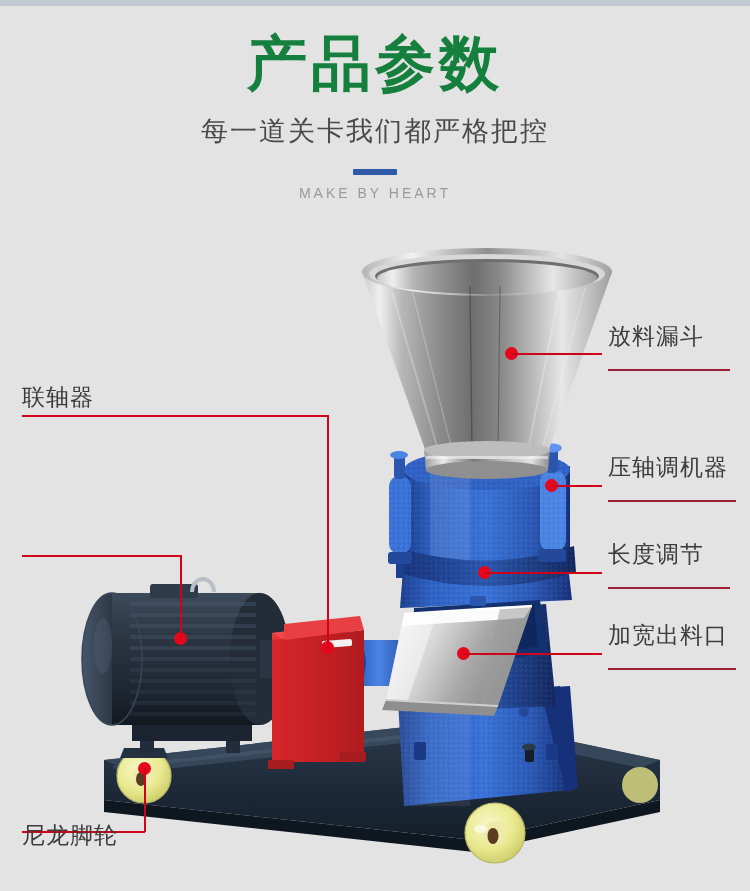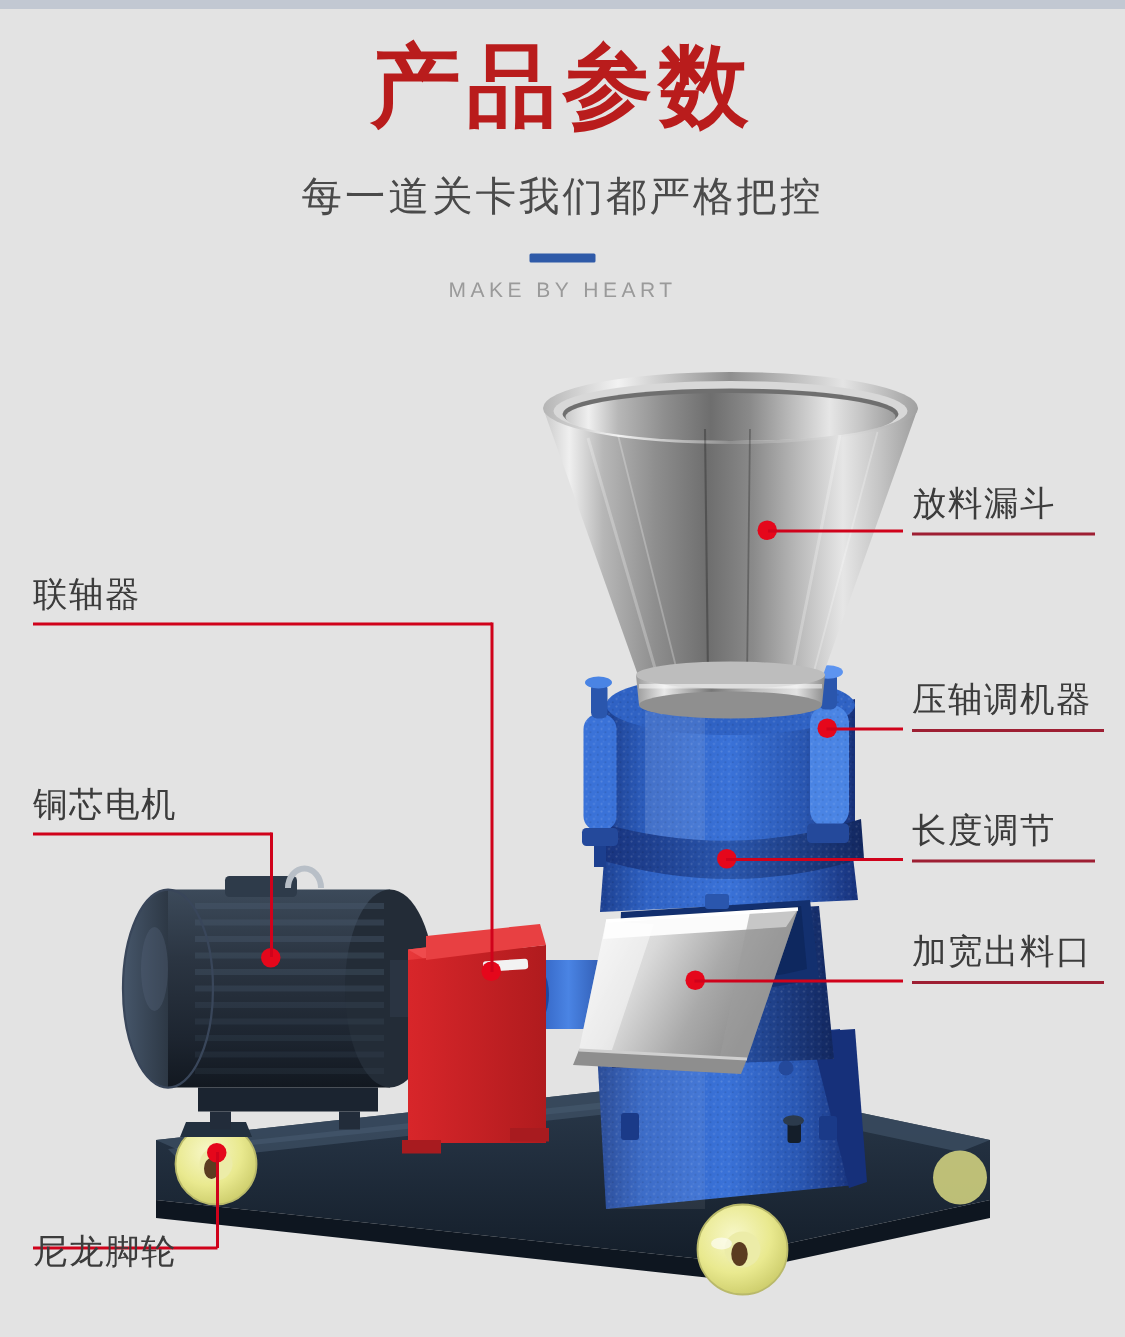--- a/index.html
+++ b/index.html
@@ -10,39 +10,39 @@
     position:relative;
   }
   #stage{position:absolute;inset:0;width:750px;height:891px;overflow:hidden;}
 
   
   .top-strip{position:absolute;left:0;top:0;width:750px;height:6px;background:#c2c8d2;}
 
   
   .header{position:absolute;left:0;top:32px;width:750px;text-align:center;}
   .title{
-    font-size:60px;font-weight:bold;color:#b91c1c;letter-spacing:4px;
-    line-height:1.05;margin:0;font-family:Liberation Mono, monospace;
+    font-size:60px;font-weight:bold;color:#15803d;letter-spacing:4px;
+    line-height:1.05;margin:0;font-family:Liberation Sans, sans-serif;
   }
   .subtitle{
     font-size:27px;color:#4a4a4a;letter-spacing:2px;margin:18px 0 0 0;
     font-family:"DejaVu Sans","Liberation Sans",sans-serif;
   }
   .divider{width:44px;height:6px;background:#2f5aa8;margin:20px auto 0 auto;border-radius:1px;}
   .eyebrow{
     font-size:14px;color:#9a9a9a;letter-spacing:3px;margin:10px 0 0 0;
     font-family:"Liberation Sans",sans-serif;
   }
 
   
   .callout{position:absolute;}
   .callout .ctext{
     font-size:23px;color:#3c3c3c;letter-spacing:1px;white-space:nowrap;
     font-family:"DejaVu Sans","Liberation Sans",sans-serif;line-height:1;
-    padding-bottom:7px;
+    padding-bottom:21px;
   }
   .callout .cline{height:1.5px;background:#9e1f33;width:100%;}
   .callout.right{text-align:left;}
   .callout.left{text-align:left;}
 
   
   .lead{position:absolute;background:#d0021b;}
   .lead.h{height:1.5px;}
   .lead.v{width:1.5px;}
   .dot{position:absolute;width:13px;height:13px;border-radius:50%;background:#e5071b;}
@@ -368,21 +368,18 @@
 
   <div class="callout right" style="left:608px;top:543px;width:122px;">
     <div class="ctext">长度调节</div>
     <div class="cline"></div>
   </div>
 
   <div class="callout left" style="left:22px;top:386px;width:172px;">
     <div class="ctext">联轴器</div>
   </div>
 
-  <div class="callout left" style="left:22px;top:526px;width:172px;">
-    <div class="ctext">铜芯电机</div>
-  </div>
 
   <div class="callout left" style="left:22px;top:824px;width:172px;">
     <div class="ctext">尼龙脚轮</div>
   </div>
 
 </div>
 
 </body></html>

